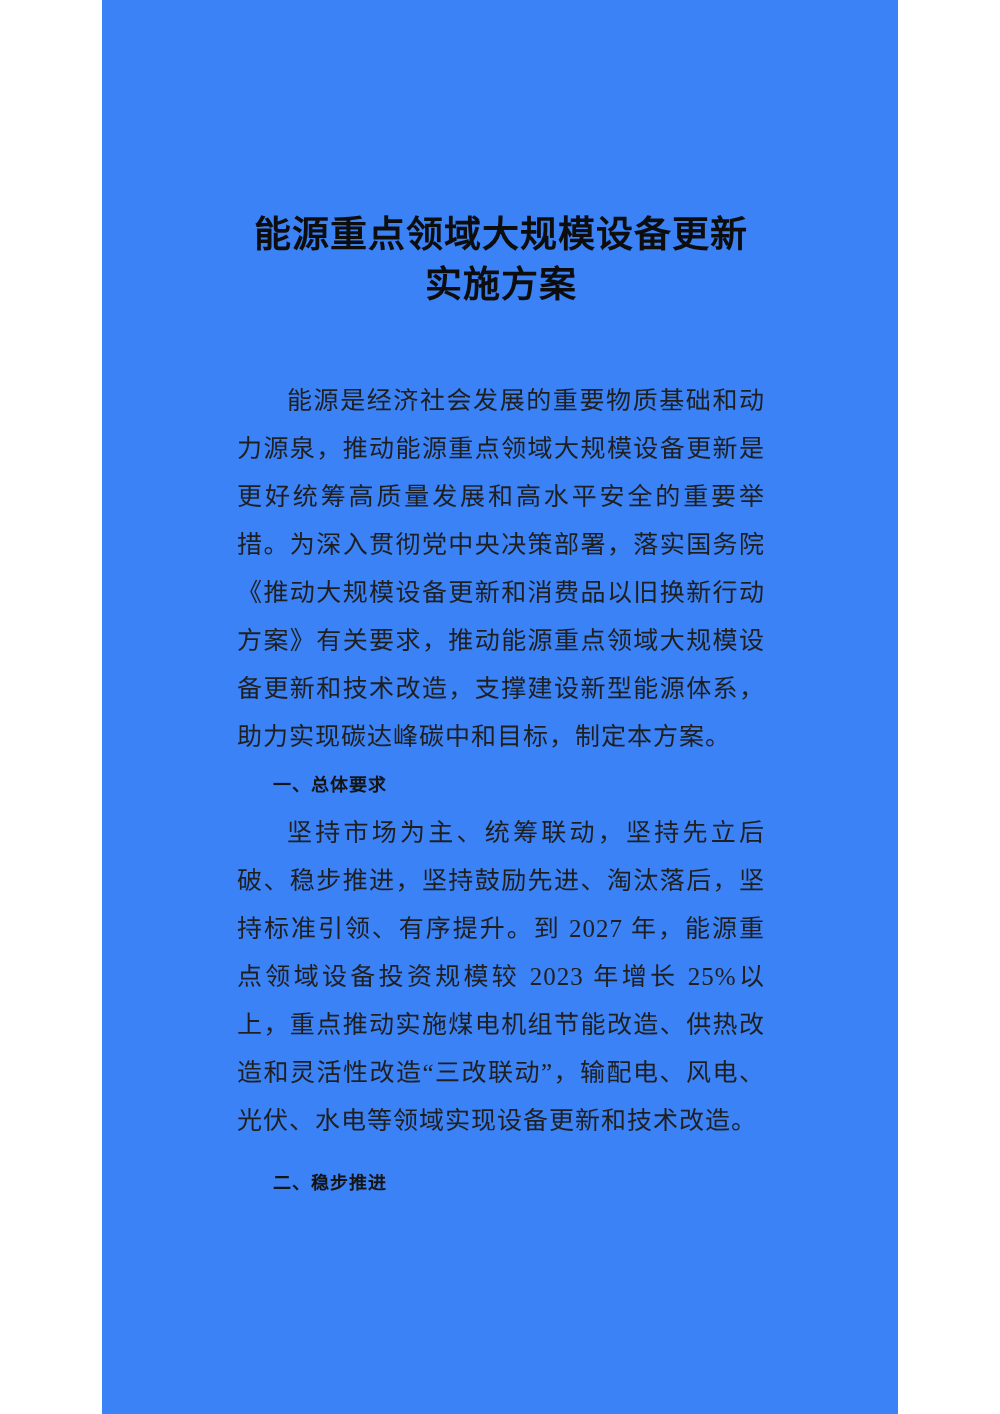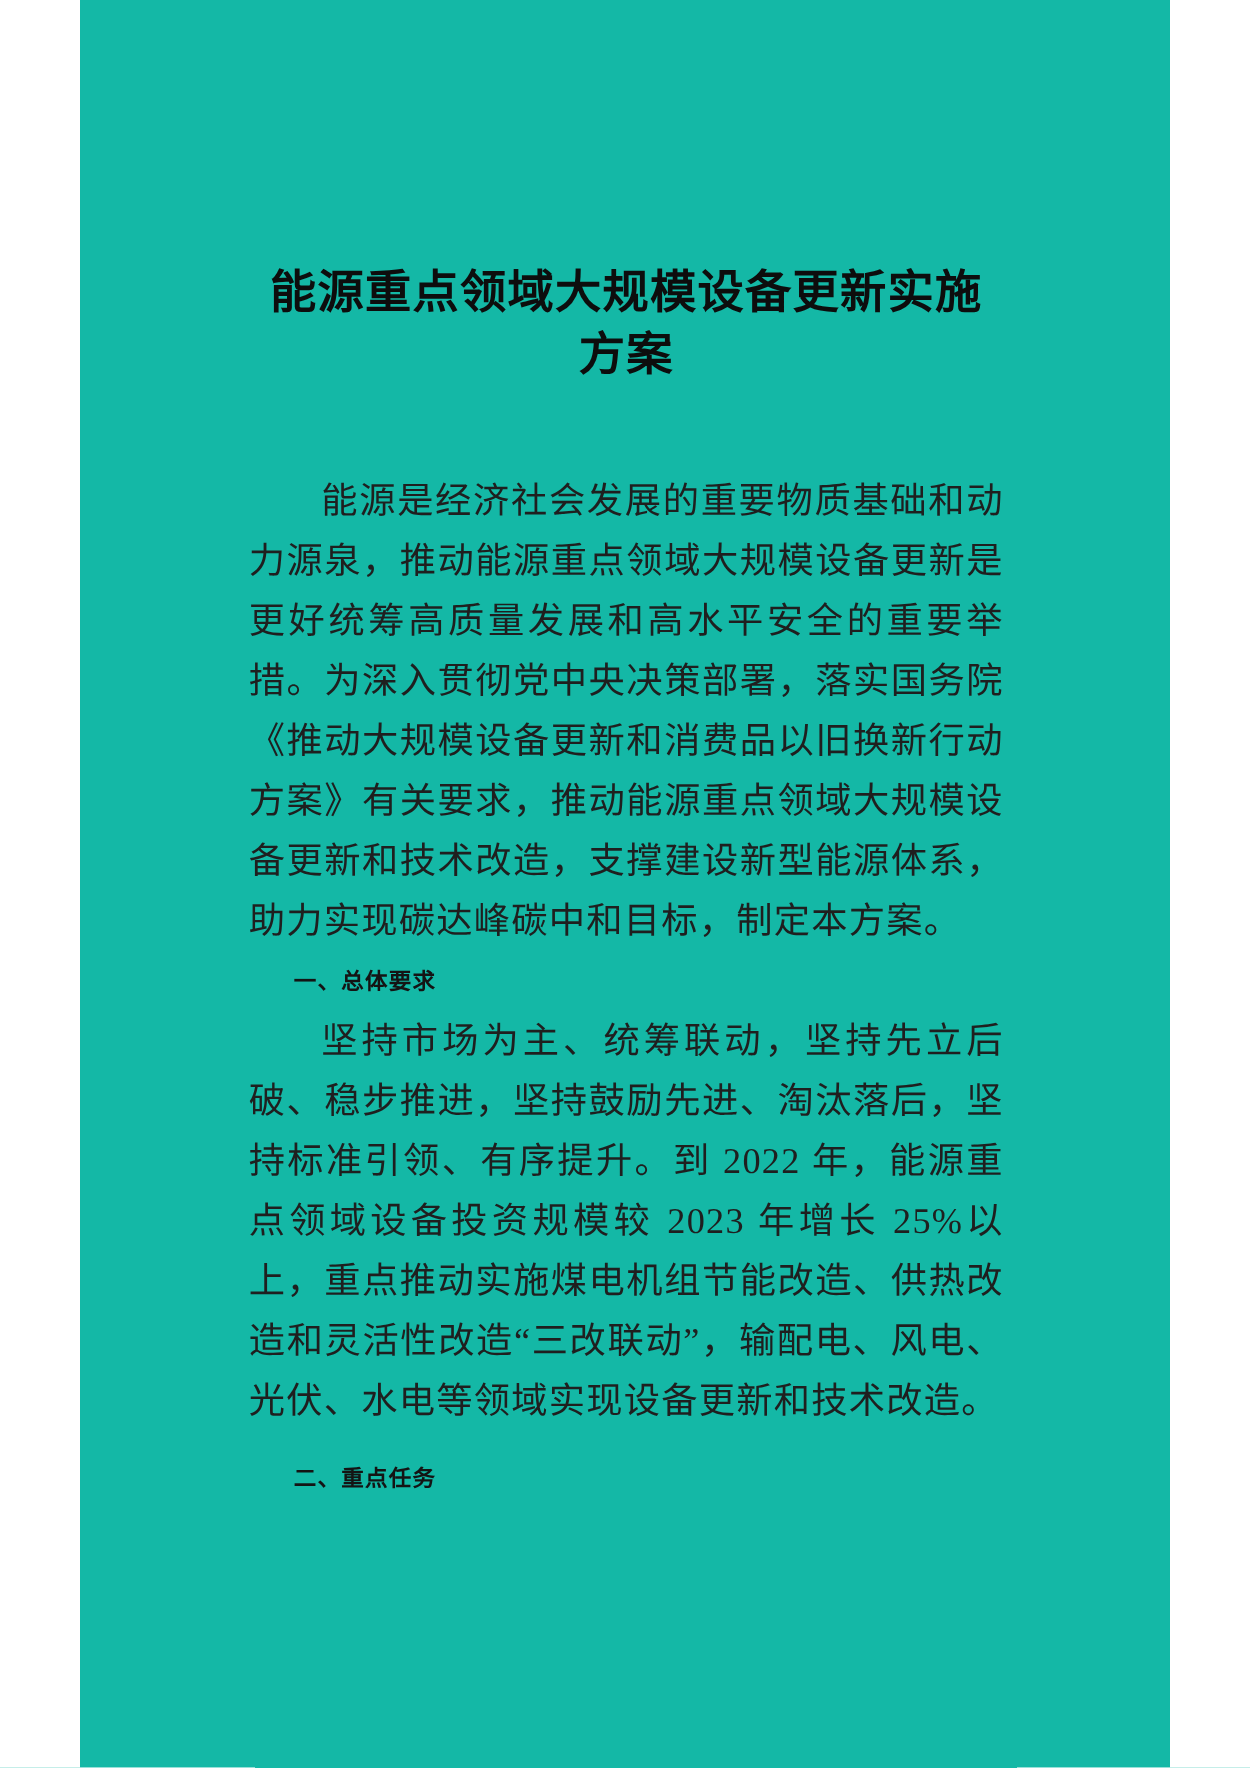--- a/index.html
+++ b/index.html
@@ -1,41 +1,41 @@
 <!DOCTYPE html>
 <html lang="zh-CN"><head>
 <meta charset="utf-8">
 <style>
   * { margin: 0; padding: 0; box-sizing: border-box; }
   html, body { background: #ffffff; }
   .page {
     position: relative;
-    width: 872px;
+    width: 796px;
     height: 1414px;
     margin: 0 auto;
-    background: #14b8a6;
+    background: #3b82f6;
     overflow: hidden;
     font-family: "Liberation Serif", "DejaVu Serif", serif;
     color: #1f1f1f;
   }
   .content {
     padding: 210px 133px 0 135px;
   }
   .doc-title {
     font-family: "Liberation Serif", "DejaVu Serif", serif;
     font-weight: bold;
     font-size: 37px;
     line-height: 50px;
     text-align: center;
     color: #0d0d0d;
     letter-spacing: 1px;
     margin: 0 0 67px 0;
   }
   .body-para {
-    font-size: 29px;
+    font-size: 25px;
     line-height: 48px;
     letter-spacing: 1px;
     text-align: justify;
     text-indent: 2em;
     color: #1f1f1f;
   }
   .section-heading {
     font-family: "Liberation Sans", "DejaVu Sans", sans-serif;
     font-weight: bold;
     font-size: 18px;
@@ -54,18 +54,18 @@
 <div class="page">
   <div class="content">
 
     <h1 class="doc-title">能源重点领域大规模设备更新实施方案</h1>
 
     <p class="body-para">能源是经济社会发展的重要物质基础和动力源泉，推动能源重点领域大规模设备更新是更好统筹高质量发展和高水平安全的重要举措。为深入贯彻党中央决策部署，落实国务院《推动大规模设备更新和消费品以旧换新行动方案》有关要求，推动能源重点领域大规模设备更新和技术改造，支撑建设新型能源体系，助力实现碳达峰碳中和目标，制定本方案。</p>
 
     <h2 class="section-heading">一、总体要求</h2>
 
 
-    <p class="body-para">坚持市场为主、统筹联动，坚持先立后破、稳步推进，坚持鼓励先进、淘汰落后，坚持标准引领、有序提升。到 2022 年，能源重点领域设备投资规模较 2023 年增长 25%以上，重点推动实施煤电机组节能改造、供热改造和灵活性改造“三改联动”，输配电、风电、光伏、水电等领域实现设备更新和技术改造。</p>
+    <p class="body-para">坚持市场为主、统筹联动，坚持先立后破、稳步推进，坚持鼓励先进、淘汰落后，坚持标准引领、有序提升。到 2027 年，能源重点领域设备投资规模较 2023 年增长 25%以上，重点推动实施煤电机组节能改造、供热改造和灵活性改造“三改联动”，输配电、风电、光伏、水电等领域实现设备更新和技术改造。</p>
 
-    <h2 class="section-heading second">二、重点任务</h2>
+    <h2 class="section-heading second">二、稳步推进</h2>
 
   </div>
 </div>
 
 </body></html>

